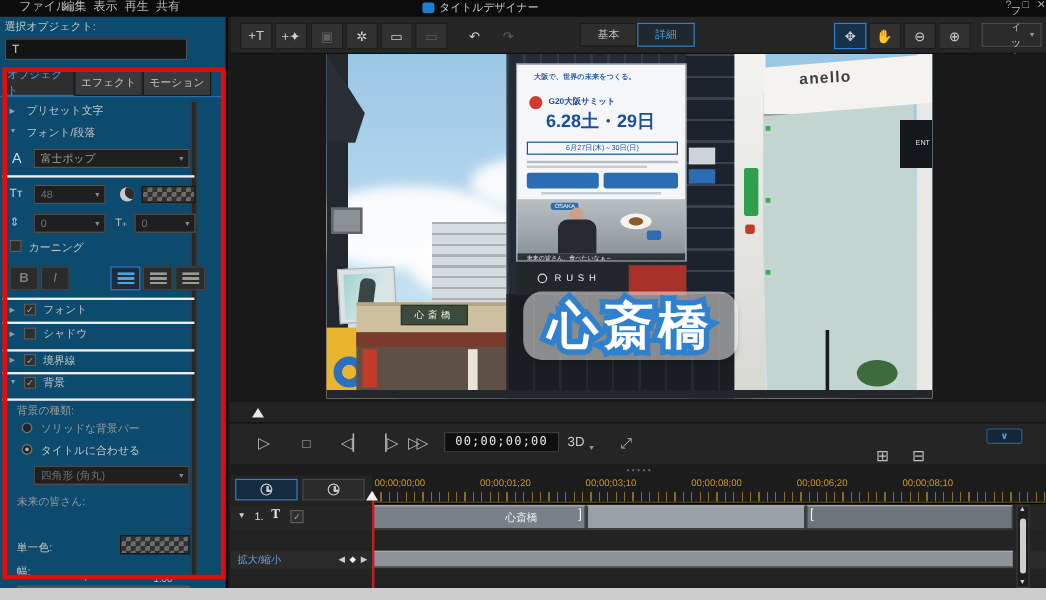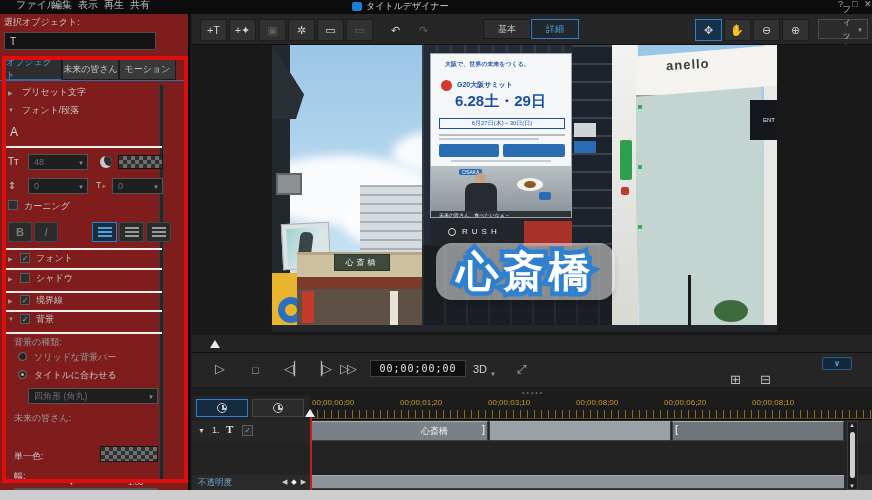--- a/index.html
+++ b/index.html
@@ -8,21 +8,21 @@
   .abs{position:absolute;}
 
   
   .titlebar{position:absolute;left:0;top:0;width:872px;height:14px;background:#0c0c0c;overflow:hidden;}
   .mi{position:absolute;top:-2px;color:#b9b9b9;font-size:10px;white-space:nowrap;}
   .win-ctl{position:absolute;top:-1px;color:#a8a8a8;font-size:9px;}
   .logo-sq{position:absolute;width:10px;height:9px;background:#1d7fd4;border-radius:2px;}
   .app-title{position:absolute;top:0px;color:#cfcfcf;font-size:9px;white-space:nowrap;}
 
   
-  .left-panel{position:absolute;left:0;top:14px;width:190px;height:486px;background:#7f1d1d;border-right:2px solid #060606;}
+  .left-panel{position:absolute;left:0;top:14px;width:190px;height:486px;background:#0c4a6e;border-right:2px solid #060606;}
   .lbl{position:absolute;color:#c6c6c6;font-size:9px;white-space:nowrap;}
   .lbl.dim{color:#9a9a9a;}
   .txtin{position:absolute;background:#141414;border:1px solid #4f4f4f;color:#cfcfcf;font-size:10px;padding:0 5px;}
   .tab{position:absolute;top:44px;height:22px;width:57px;background:#3a3a3a;border:1px solid #1c1c1c;color:#c6c6c6;font-size:9px;display:flex;align-items:center;justify-content:center;}
   .tab.on{background:#2e2e30;color:#4da2e2;border-bottom:1px solid #2a6da8;}
   .tabline{position:absolute;left:0;top:66px;width:188px;height:1px;background:#2a6da8;}
   .caret{position:absolute;color:#9a9a9a;font-size:6px;}
   .wline{position:absolute;left:2px;width:160px;height:2px;background:#ededed;}
   .sel{position:absolute;height:16px;background:#1f1f1f;border:1px solid #545454;color:#9f9f9f;font-size:9px;display:flex;align-items:center;padding:0 5px;white-space:nowrap;}
   .sel.dim{color:#6d6d6d;}
@@ -116,35 +116,39 @@
   </div>
 
   <div class="left-panel">
     <span class="lbl" style="left:4px;top:2px">選択オブジェクト:</span>
     <input class="txtin" style="left: 4px; top: 18px; width: 152px; height: 18px;" value="T">
 
     <div class="tab on" style="left:5px">
         <span>オブジェクト</span>
       </div>
     <div class="tab" style="left:62px">
-        <span>未来の皆さん</span>
+        <span>エフェクト</span>
       </div>
     <div class="tab" style="left:119px">
         <span>モーション</span>
       </div>
     <div class="tabline"></div>
     <div class="vscroll"></div>
 
     <span class="caret" style="left:8px;top:75px">▶</span>
     <span class="lbl" style="left:22px;top:72px">プリセット文字</span>
 
     <span class="caret" style="left:8px;top:93px">▼</span>
     <span class="lbl" style="left:22px;top:90px">フォント/段落</span>
 
     <span class="lbl" style="left:10px;top:111px;font-size:12px;color:#d6d6d6">A</span>
+    <div class="sel" style="left:28px;top:110px;width:130px">
+      <span>富士ポップ</span>
+      <span class="arr">▼</span>
+    </div>
     <div class="wline" style="top:132px"></div>
 
     <span class="lbl" style="left:8px;top:142px;font-size:10px;color:#d0d0d0">Tт</span>
     <div class="sel dim" style="left:28px;top:140px;width:60px">
       <span>48</span>
       <span class="arr">▼</span>
     </div>
     <div class="moon" style="left:100px;top:142px"></div>
     <div class="swatch" style="left:118px;top:141px;width:45px;height:14px"></div>
 
@@ -399,22 +403,22 @@
         <div class="clipseg" style="left:118px;width:178px;background:#798087">
           <span class="abs" style="left:110px;top:3px;color:#f2f2f2;font-size:9px;white-space:nowrap">心斎橋</span>
           <span class="abs" style="right:2px;top:1px;color:#f5f5f5;font-size:11px">]</span>
         </div>
         <div class="clipseg" style="left:297px;width:182px;background:#99a0a6"></div>
         <div class="clipseg" style="left:480px;width:172px;background:#6d747a">
           <span class="abs" style="left:2px;top:1px;color:#f5f5f5;font-size:11px">[</span>
         </div>
       </div>
 
-      <div class="prow" style="top:79px">
-        <span class="plabel">不透明度</span>
+      <div class="prow" style="top:63px">
+        <span class="plabel">拡大/縮小</span>
         <span class="kfnav"><span>◀</span> <span style="color:#fff">◆</span> <span>▶</span></span>
         <div class="pbar"></div>
       </div>
 
       <div class="tl-scroll">
         <span class="scroll-arr" style="top:0">▲</span>
         <div class="tl-thumb"></div>
         <span class="scroll-arr" style="bottom:0">▼</span>
       </div>
     </div>

